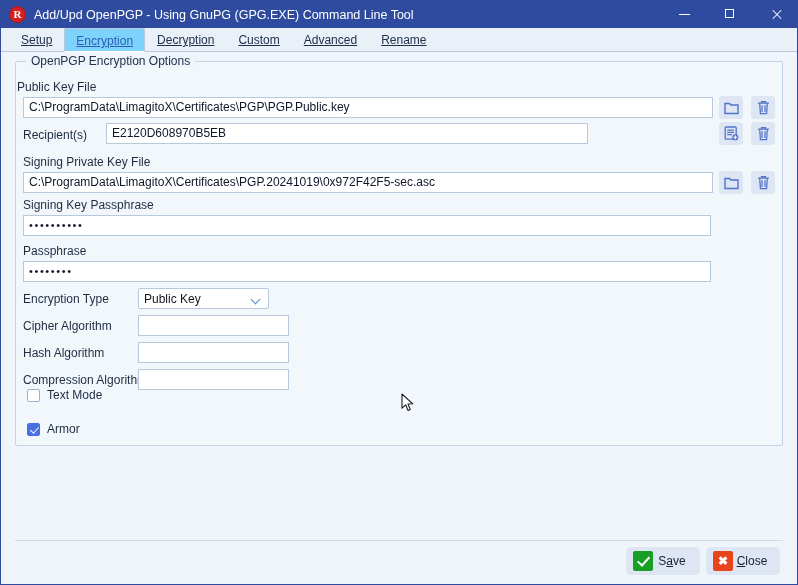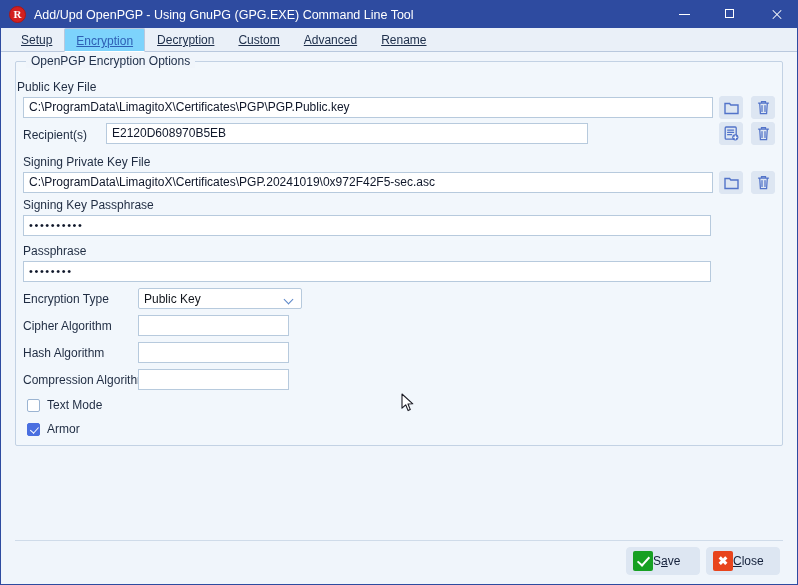--- a/index.html
+++ b/index.html
@@ -179,21 +179,21 @@
   }
   .bicon.ok{background:#17a023;}
   .bicon.no{background:#e8441c;}
   .bicon.ok::after{
     content:"";width:5px;height:10px;
     border-right:2px solid #fff;border-bottom:2px solid #fff;
     transform:rotate(42deg);margin-top:-2px;
   }
   .bicon.no span{color:#fff;font-size:12px;font-weight:bold;line-height:1;}
   .btn .btext{
-    flex:1;font-size:12px;color:#14203a;
+    flex:1;text-align:center;font-size:12px;color:#14203a;
     padding-right:8px;white-space:nowrap;
   }
   .btext u{text-decoration:underline;}
 
   
   .cursor{position:absolute;left:400px;top:392px;width:14px;height:20px;pointer-events:none;}
 </style>
 </head>
 <body>
 
@@ -276,35 +276,35 @@
       </svg>
     </div>
 
     <div class="lbl" style="left:22px;top:146px;">Signing Key Passphrase</div>
     <div class="tbox dots" style="left:22px;top:163px;width:688px;">••••••••••</div>
 
     <div class="lbl" style="left:22px;top:192px;">Passphrase</div>
     <div class="tbox dots" style="left:22px;top:209px;width:688px;">••••••••</div>
 
     <div class="lbl" style="left:22px;top:240px;">Encryption Type</div>
-    <div class="combo" style="left:137px;top:236px;width:164px;justify-content:center;">
+    <div class="combo" style="left:137px;top:236px;width:131px;justify-content:center;">
       <span class="cval">Public Key</span>
       <span class="chev"></span>
     </div>
 
     <div class="lbl" style="left:22px;top:267px;">Cipher Algorithm</div>
     <div class="tbox empty" style="left:137px;top:263px;width:151px;"></div>
 
     <div class="lbl" style="left:22px;top:294px;">Hash Algorithm</div>
     <div class="tbox empty" style="left:137px;top:290px;width:151px;"></div>
 
     <div class="lbl" style="left:22px;top:321px;">Compression Algorithm</div>
     <div class="tbox empty" style="left:137px;top:317px;width:151px;"></div>
 
-    <div class="cbrow" style="left:26px;top:346px;">
+    <div class="cbrow" style="left:26px;top:336px;">
       <span class="cbox"></span>
       <span class="cblabel">Text Mode</span>
     </div>
 
     <div class="cbrow" style="left:26px;top:370px;">
       <span class="cbox checked"></span>
       <span class="cblabel">Armor</span>
     </div>
 
     <div class="footer-sep"></div>

